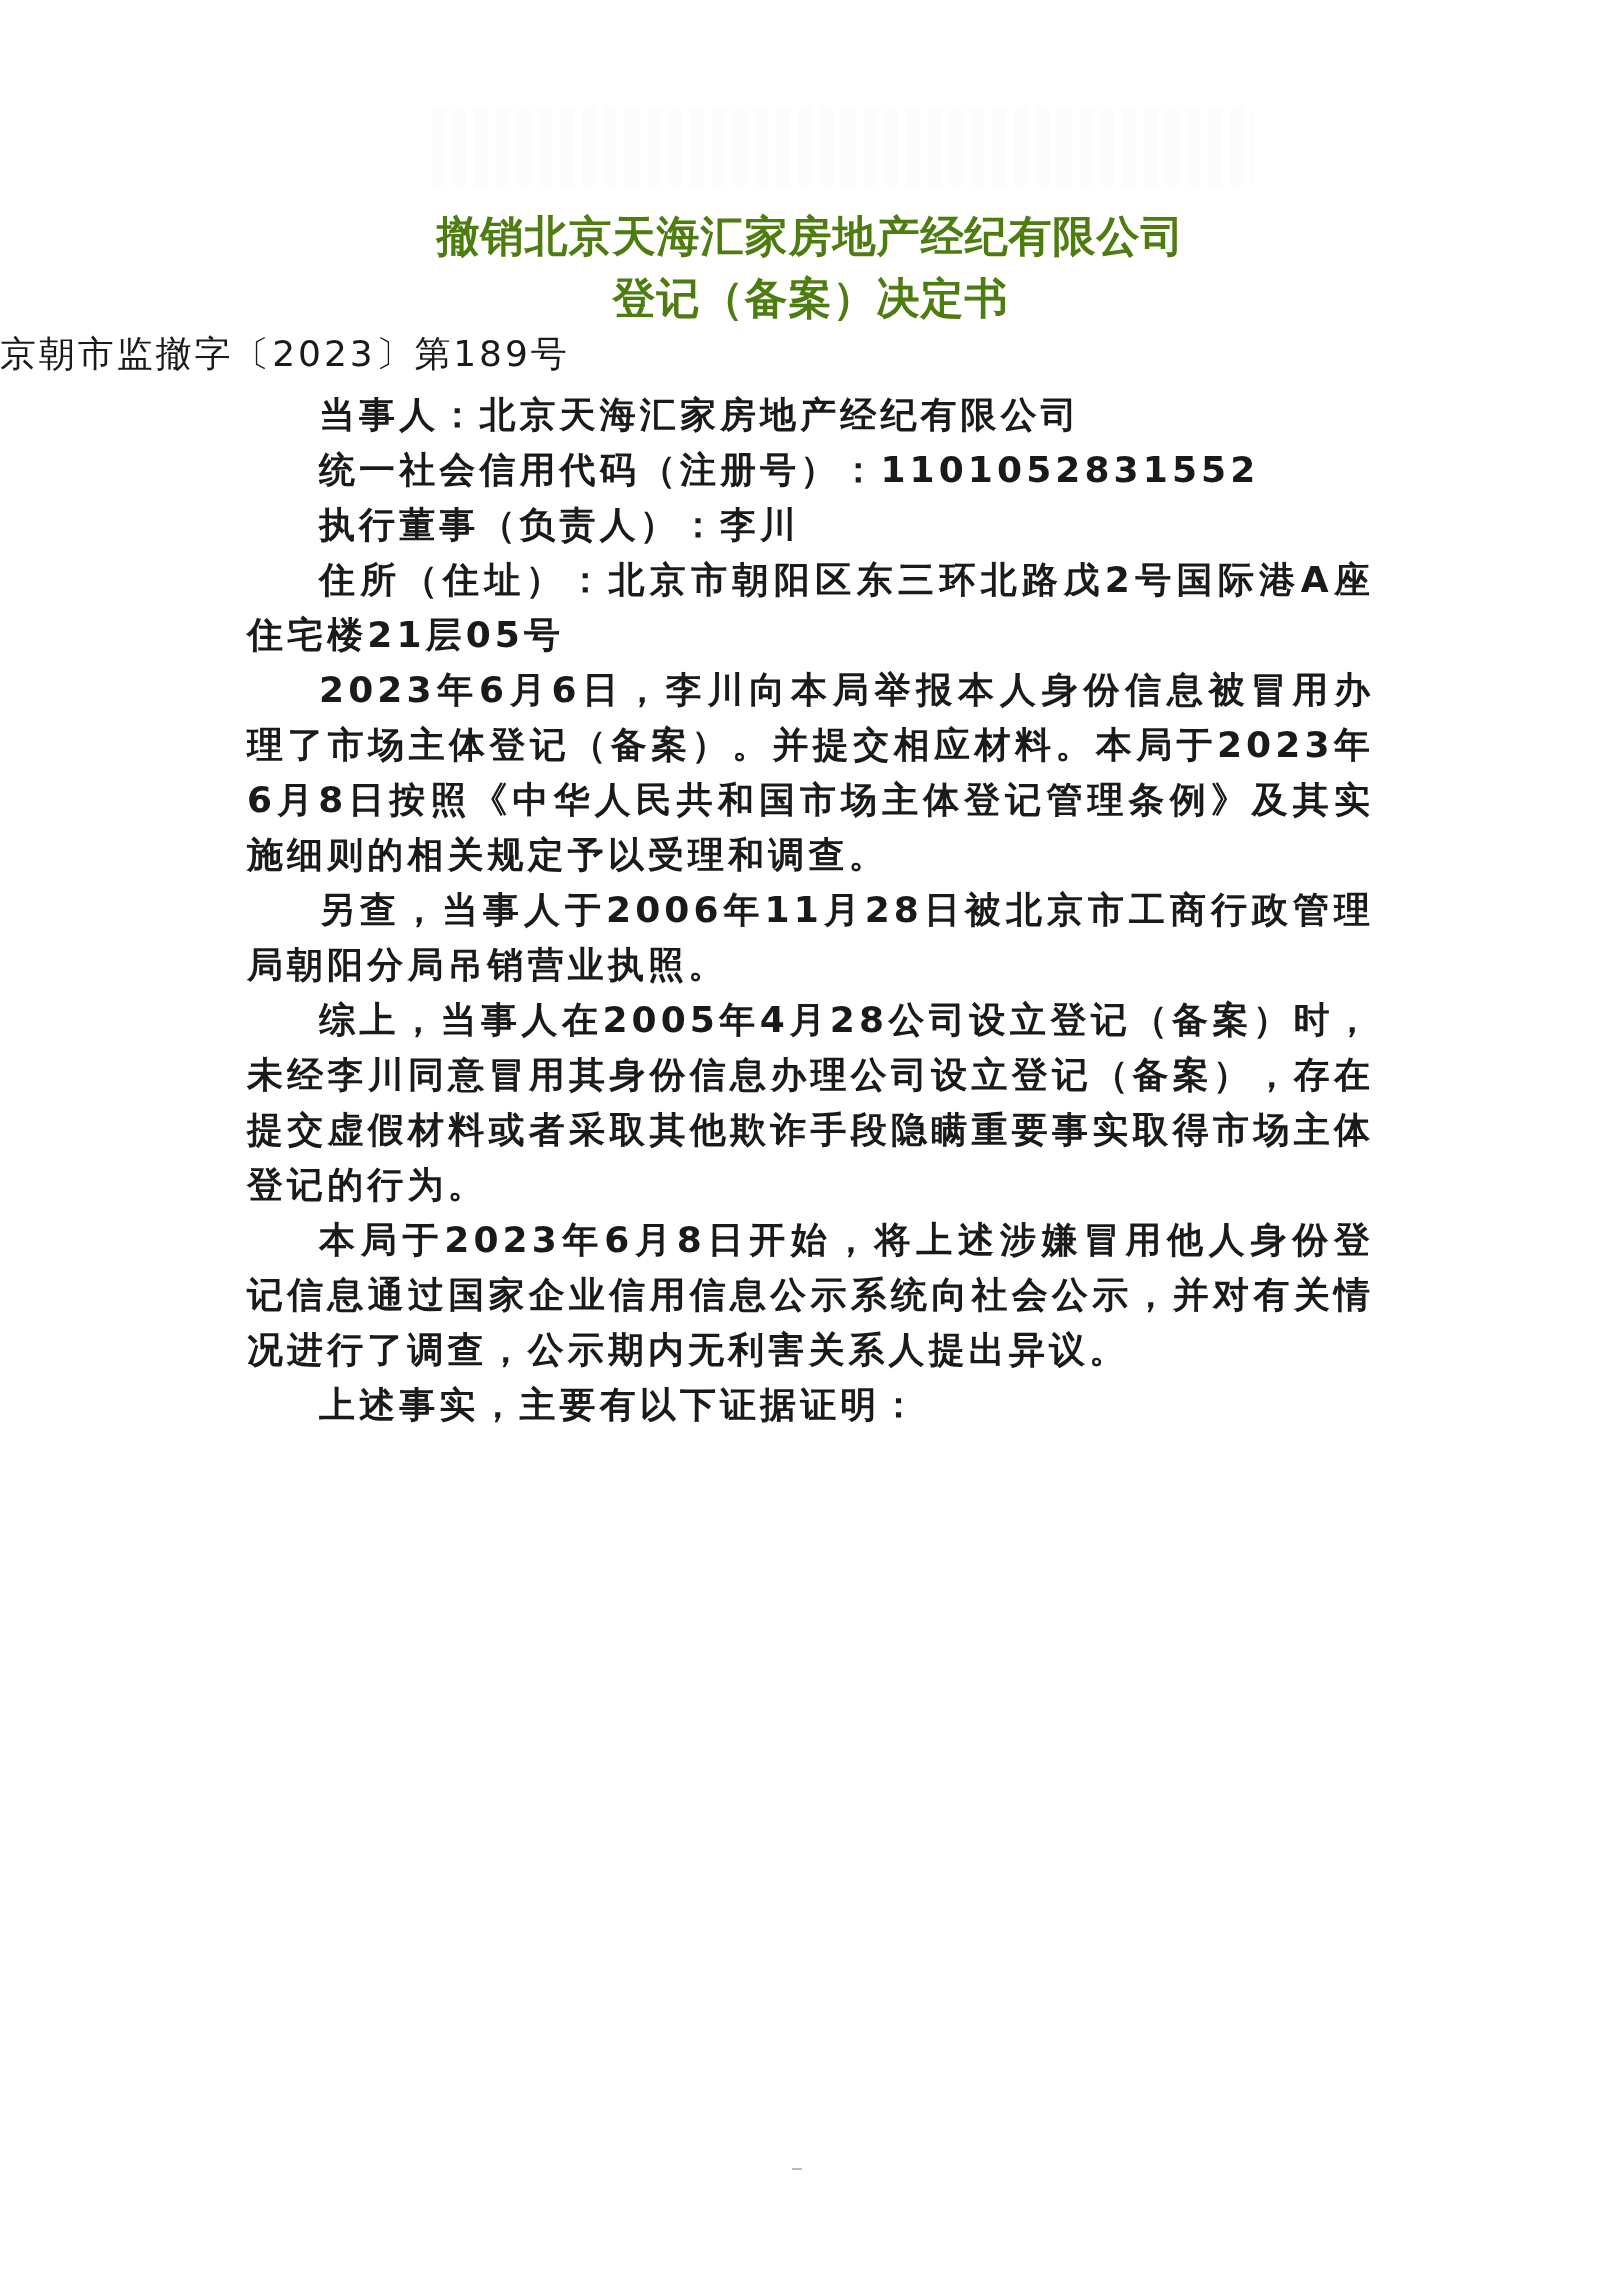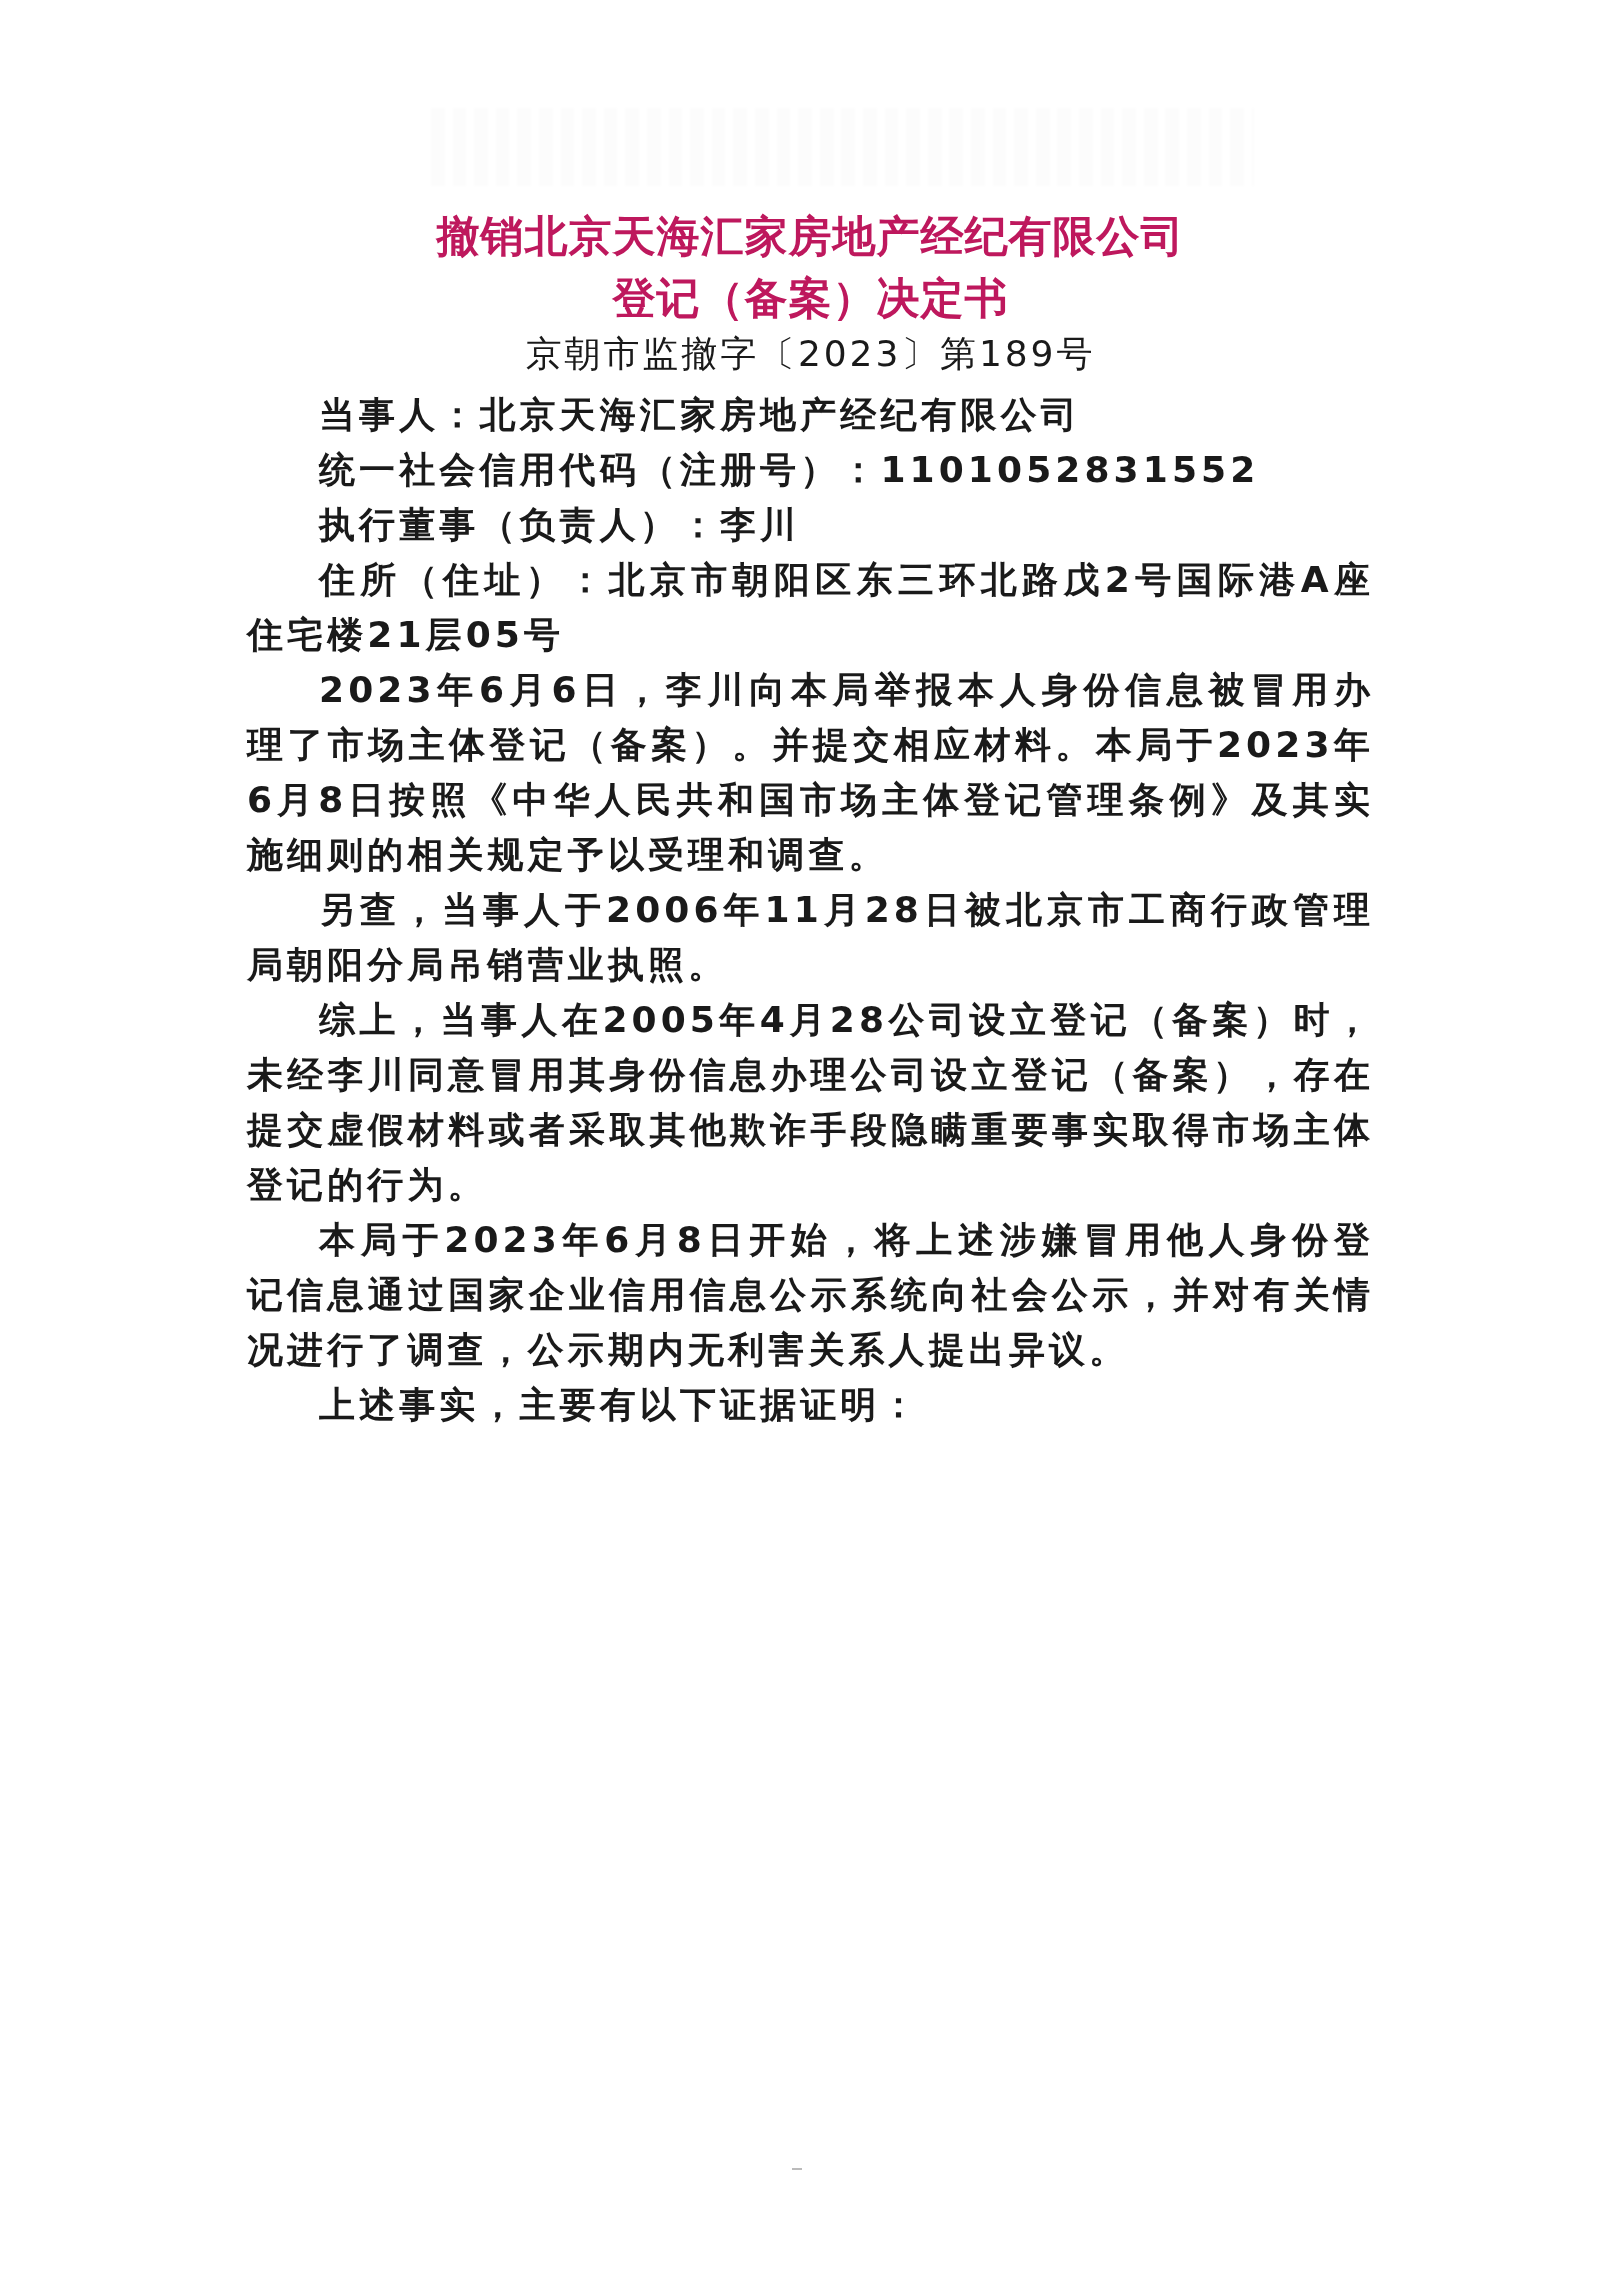--- a/index.html
+++ b/index.html
@@ -30,29 +30,28 @@
       background: repeating-linear-gradient(90deg, rgba(0,0,0,0.012) 0 13.7px, rgba(0,0,0,0) 13.7px 21.6px);
       filter: blur(1px);
     }
     .title {
       position: absolute;
       left: 0; width: 1621px;
       text-align: center;
       font-weight: bold;
       font-size: 43px;
       letter-spacing: 1px;
-      color: #be185d;
+      color: #4d7c0f;
     }
     .title.l1 { top: 208px; }
     .title.l2 { top: 270px; }
     .docno {
       position: absolute;
       left: 0; width: 1621px;
       top: 330px;
-      text-align: center;
       font-size: 36px;
       letter-spacing: 2.9px;
       color: #1a1a1a;
     }
     .body-text {
       position: absolute;
       left: 247px;
       top: 387px;
       width: 1127px;
       font-size: 36px;

